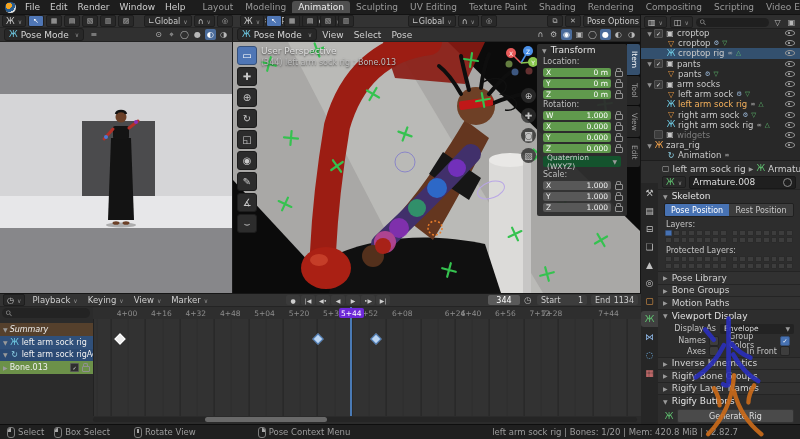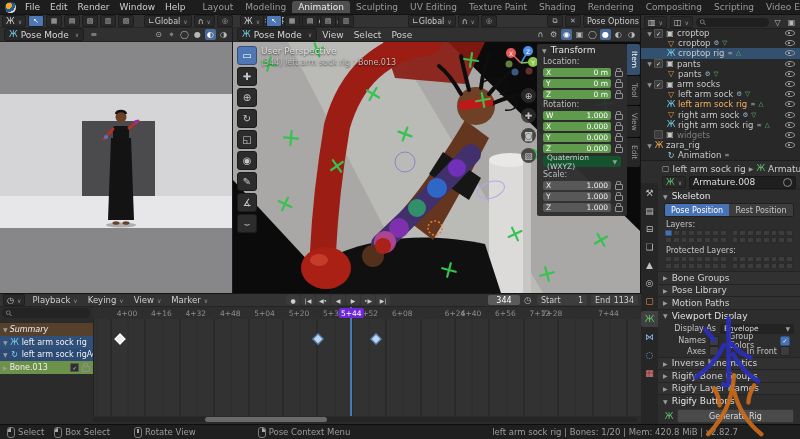--- a/index.html
+++ b/index.html
@@ -783,25 +783,25 @@
               <div class="lgcell"></div>
               <div class="lgcell"></div>
               <div class="lgcell"></div>
               <div class="lgcell"></div>
             </div>
           </div>
 
         <div id="panels-a">
             <div class="collrow">
               <div class="tri">▶</div>
-              <div class="plbl">Bone Groups</div>
+              <div class="plbl">Pose Library</div>
             </div>
             <div class="collrow">
               <div class="tri">▶</div>
-              <div class="plbl">Pose Library</div>
+              <div class="plbl">Bone Groups</div>
             </div>
             <div class="collrow">
               <div class="tri">▶</div>
               <div class="plbl">Motion Paths</div>
             </div>
           </div>
 
         <div class="phead">
           <span class="tri">▼</span>
           <span>Viewport Display</span>

